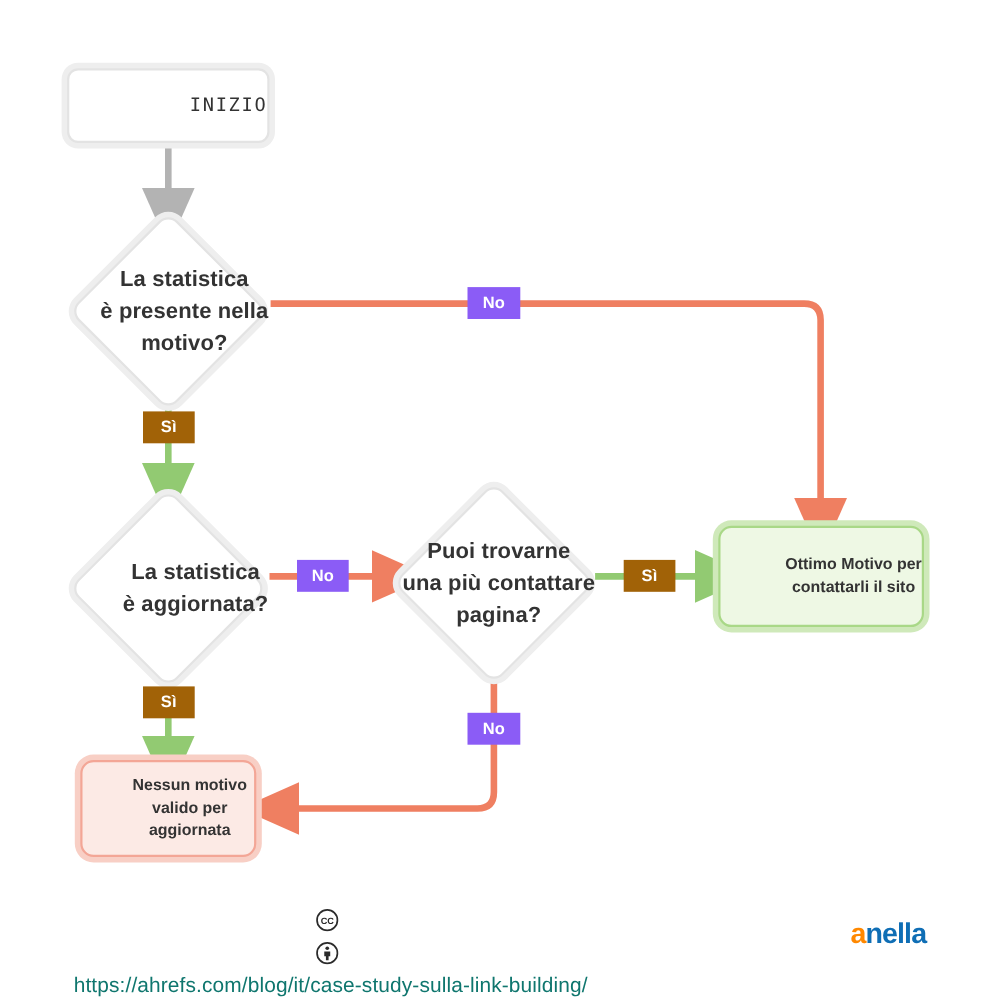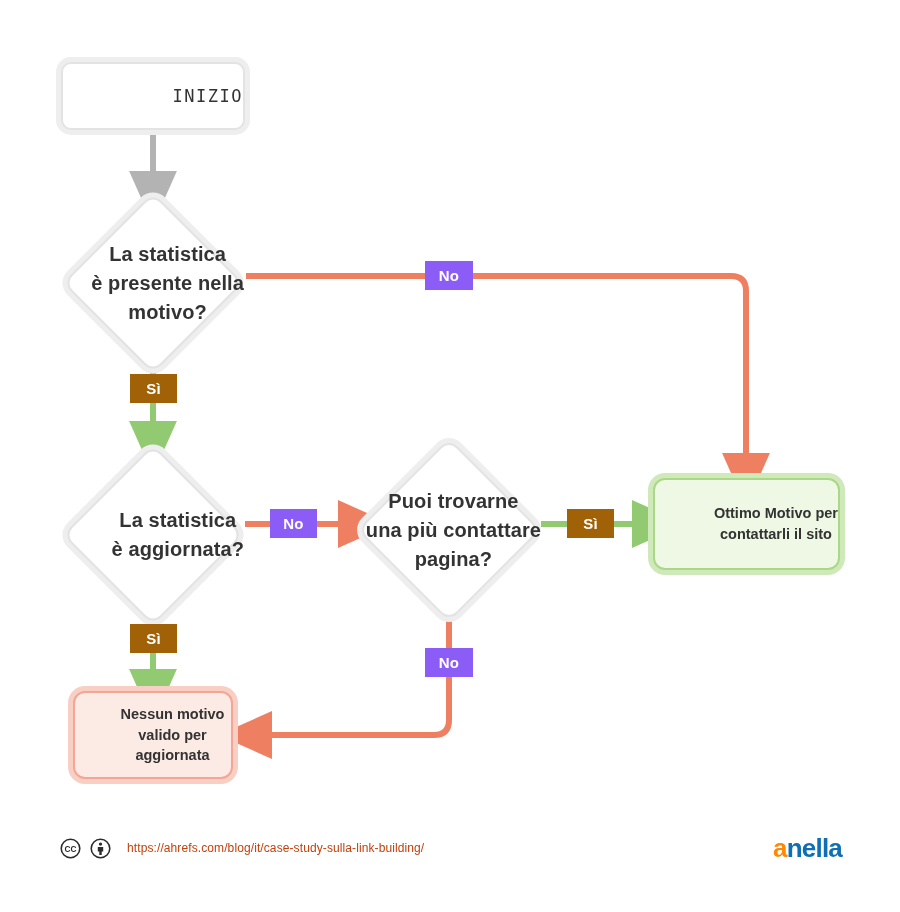--- a/index.html
+++ b/index.html
@@ -147,30 +147,31 @@
     height: 44px;
   }
   #footer-left {
     position: absolute;
     left: 60px;
     top: 0;
     height: 44px;
     display: flex;
     align-items: center;
     gap: 9px;
+    flex-direction: column;
   }
   .cc-badge {
     width: 21px;
     height: 21px;
     flex: 0 0 auto;
   }
   #footer-url {
     margin-left: 7px;
-    font-size: 12px;
-    color: #c2410c;
+    font-size: 19px;
+    color: #0f766e;
     letter-spacing: 0.1px;
   }
   #brand {
     position: absolute;
     right: 58px;
     top: 0;
     height: 44px;
     display: flex;
     align-items: center;
     font-size: 26px;

